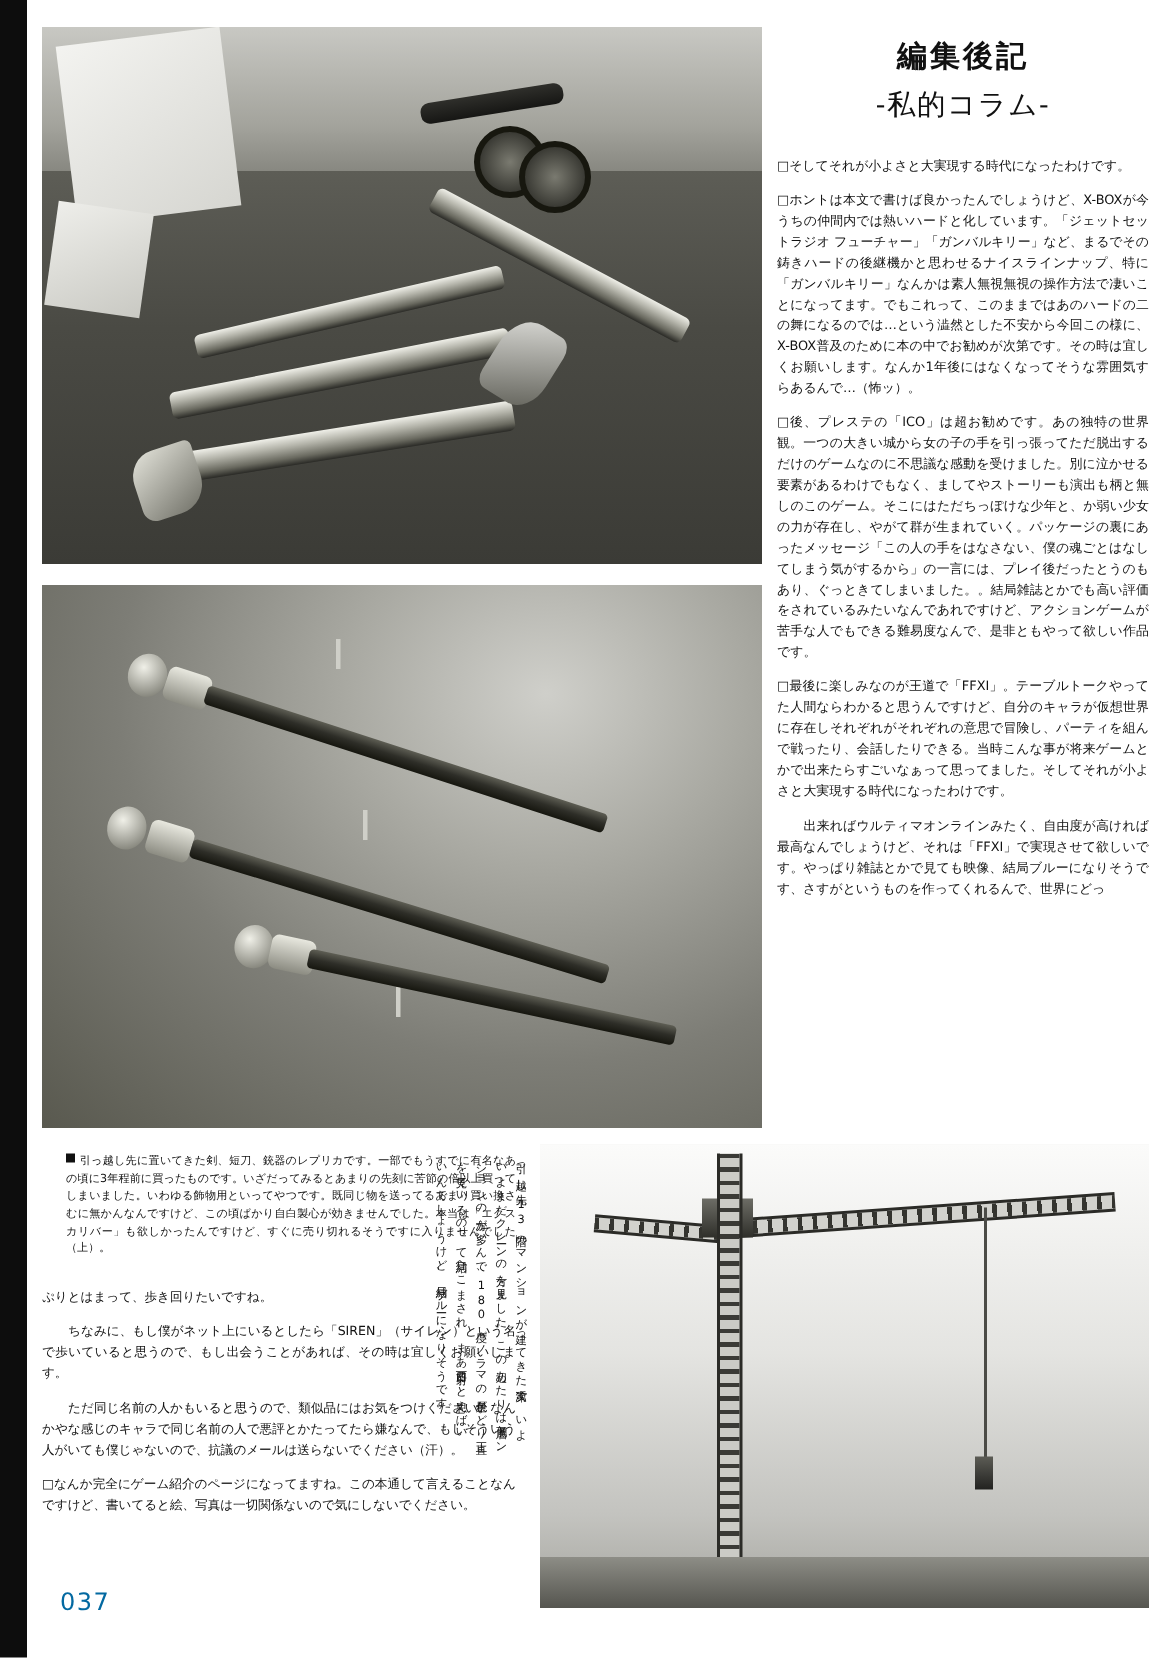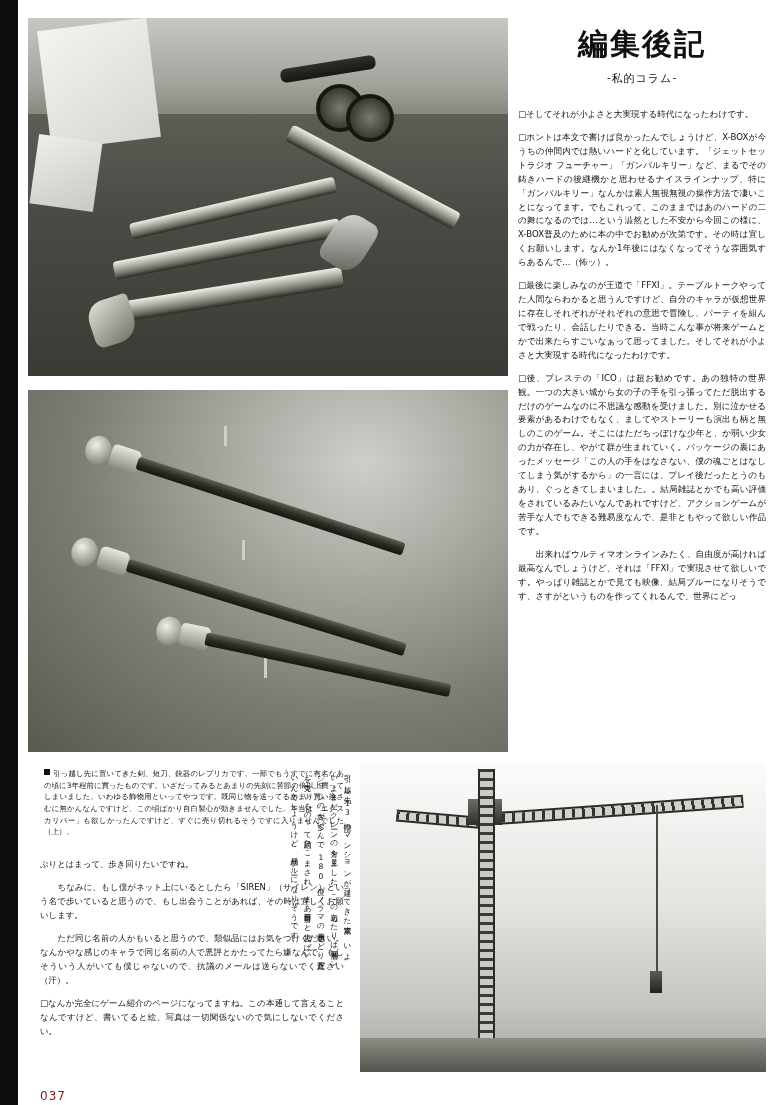--- a/index.html
+++ b/index.html
@@ -190,28 +190,28 @@
 
   
   .col-right {
     position: absolute;
     left: 500px; top: 24px;
     width: 248px;
   }
   .hdr-title {
     font-family: "DejaVu Serif", "Liberation Serif", serif;
     font-weight: bold;
-    font-size: 30px;
+    font-size: 20px;
     letter-spacing: 2px;
     text-align: center;
     color: #111;
   }
   .hdr-sub {
     font-family: "DejaVu Serif", "Liberation Serif", serif;
-    font-size: 11px;
+    font-size: 19px;
     text-align: center;
     margin-top: 6px;
     letter-spacing: 1px;
     color: #111;
   }
 
   .body-col {
     margin-top: 22px;
     font-size: 8.6px;
     line-height: 1.62;
@@ -246,45 +246,45 @@
   
   .bottom-left {
     position: absolute;
     left: 10px; top: 858px;
     width: 316px;
     font-size: 8.4px;
     line-height: 1.66;
     text-align: justify;
     color: #111;
   }
-  .bottom-left p { margin: 0 0 9px 12px; }
+  .bottom-left p { margin: 0 0 9px 0; }
   .bottom-left p.indent { text-indent: 9px; }
 
   
   .vcaption {
     position: absolute;
     left: 196px; top: 770px;
     height: 195px;
     width: 140px;
     writing-mode: vertical-rl;
     text-orientation: upright;
     font-size: 7.6px;
     line-height: 1.75;
     color: #111;
     letter-spacing: 0.5px;
   }
 
   
   .folio {
     position: absolute;
-    left: 22px; bottom: 2px;
+    left: 22px; bottom: 28px;
     font-family: "DejaVu Sans", "Liberation Sans", sans-serif;
-    font-size: 12px;
+    font-size: 16px;
     letter-spacing: 1px;
-    color: #7f1d1d;
+    color: #0369a1;
   }
 </style>
 </head>
 <body>
 
 <div class="spine"></div>
 
 <div class="page">
 
   <div class="photo photo-1">
@@ -335,22 +335,22 @@
     <div class="building"></div>
   </div>
 
   <div class="col-right">
     <div class="hdr-title">編集後記</div>
     <div class="hdr-sub">-私的コラム-</div>
 
     <div class="body-col">
       <p>□そしてそれが小よさと大実現する時代になったわけです。</p>
       <p>□ホントは本文で書けば良かったんでしょうけど、X-BOXが今うちの仲間内では熱いハードと化しています。「ジェットセットラジオ フューチャー」「ガンバルキリー」など、まるでその鋳きハードの後継機かと思わせるナイスラインナップ、特に「ガンバルキリー」なんかは素人無視無視の操作方法で凄いことになってます。でもこれって、このままではあのハードの二の舞になるのでは…という澁然とした不安から今回この様に、X-BOX普及のために本の中でお勧めが次第です。その時は宜しくお願いします。なんか1年後にはなくなってそうな雰囲気すらあるんで…（怖ッ）。</p>
+      <p>□後、プレステの「ICO」は超お勧めです。あの独特の世界観。一つの大きい城から女の子の手を引っ張ってただ脱出するだけのゲームなのに不思議な感動を受けました。別に泣かせる要素があるわけでもなく、ましてやストーリーも演出も柄と無しのこのゲーム。そこにはただちっぽけな少年と、か弱い少女の力が存在し、やがて群が生まれていく。パッケージの裏にあったメッセージ「この人の手をはなさない、僕の魂ごとはなしてしまう気がするから」の一言には、プレイ後だったとうのもあり、ぐっときてしまいました。。結局雑誌とかでも高い評価をされているみたいなんであれですけど、アクションゲームが苦手な人でもできる難易度なんで、是非ともやって欲しい作品です。</p>
       <p>□最後に楽しみなのが王道で「FFXI」。テーブルトークやってた人間ならわかると思うんですけど、自分のキャラが仮想世界に存在しそれぞれがそれぞれの意思で冒険し、パーティを組んで戦ったり、会話したりできる。当時こんな事が将来ゲームとかで出来たらすごいなぁって思ってました。そしてそれが小よさと大実現する時代になったわけです。</p>
-      <p>□後、プレステの「ICO」は超お勧めです。あの独特の世界観。一つの大きい城から女の子の手を引っ張ってただ脱出するだけのゲームなのに不思議な感動を受けました。別に泣かせる要素があるわけでもなく、ましてやストーリーも演出も柄と無しのこのゲーム。そこにはただちっぽけな少年と、か弱い少女の力が存在し、やがて群が生まれていく。パッケージの裏にあったメッセージ「この人の手をはなさない、僕の魂ごとはなしてしまう気がするから」の一言には、プレイ後だったとうのもあり、ぐっときてしまいました。。結局雑誌とかでも高い評価をされているみたいなんであれですけど、アクションゲームが苦手な人でもできる難易度なんで、是非ともやって欲しい作品です。</p>
       <p class="indent">　出来ればウルティマオンラインみたく、自由度が高ければ最高なんでしょうけど、それは「FFXI」で実現させて欲しいです。やっぱり雑誌とかで見ても映像、結局ブルーになりそうです、さすがというものを作ってくれるんで、世界にどっ</p>
     </div>
   </div>
 
   <div class="caption">
     <span class="marker"></span><span>引っ越し先に置いてきた剣、短刀、銃器のレプリカです。一部でもうすでに有名なあの頃に3年程前に買ったものです。いざだってみるとあまりの先刻に苦節の倍以上買ってしまいました。いわゆる飾物用といってやつです。既同じ物を送ってるあまり買い換さむに無かんなんですけど、この頃ばかり自白製心が効きませんでした。本当は「エクスカリバー」も欲しかったんですけど、すぐに売り切れるそうですに入りませんでした（上）。</span>
   </div>
 
   <div class="vcaption">引っ越し先、「13階」のマンションが建ってきた次第で、いよいよまだクレーンの方を見ました。この辺あたりは低層マンションの方が多いんで、180度パノラマの景色がどり正直を見ているのって結局へこまされ、まあ西日射てと思えばいいんでしょうけど、結局ブルーになりそうです。</div>
 

